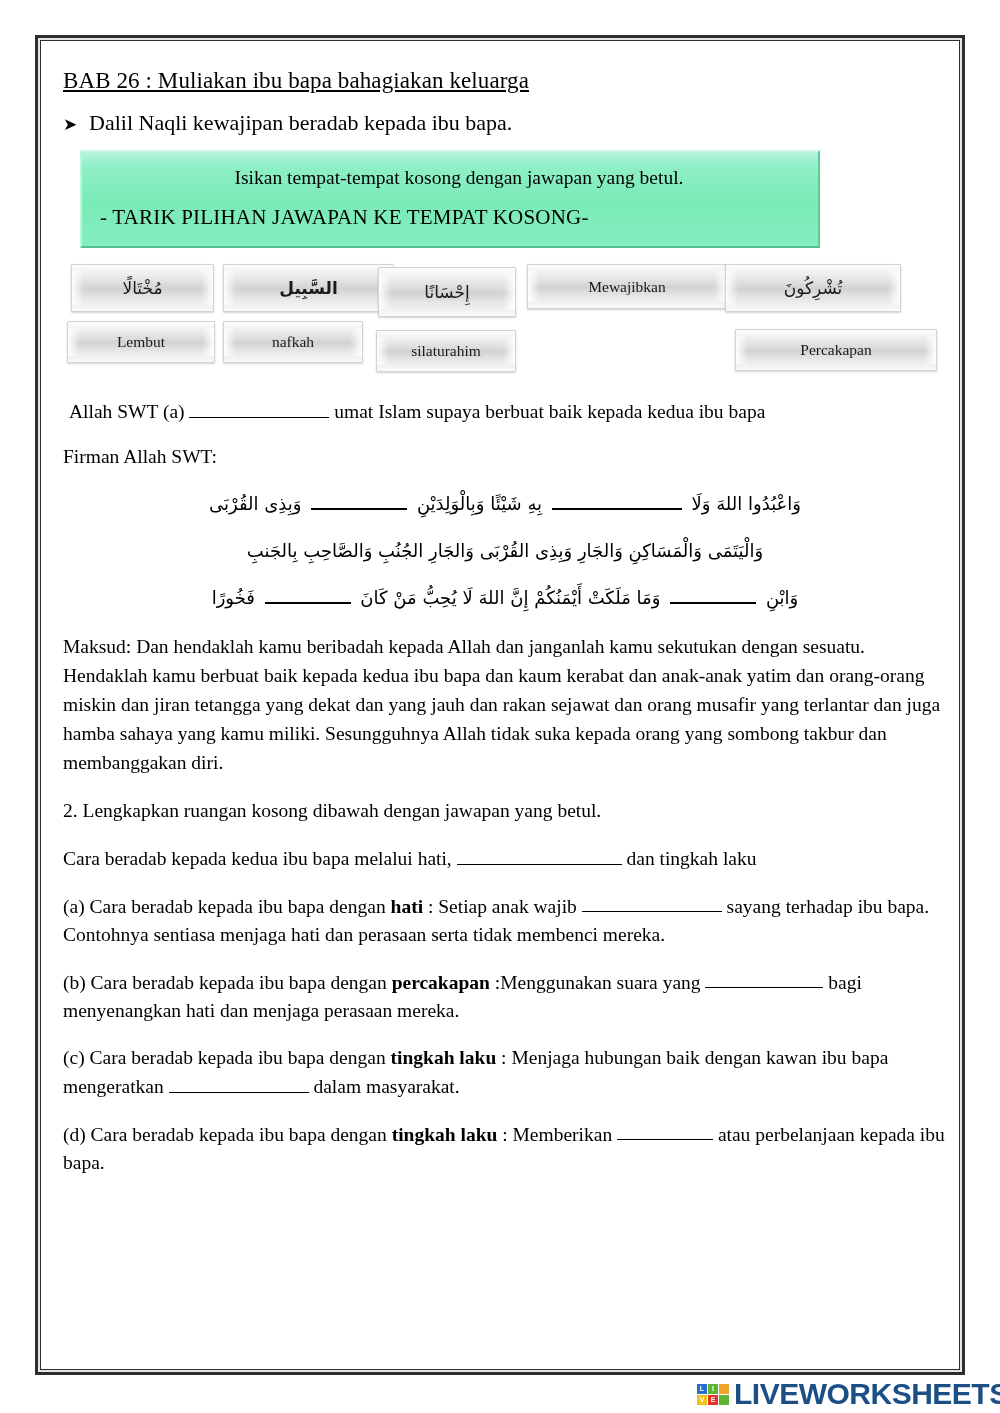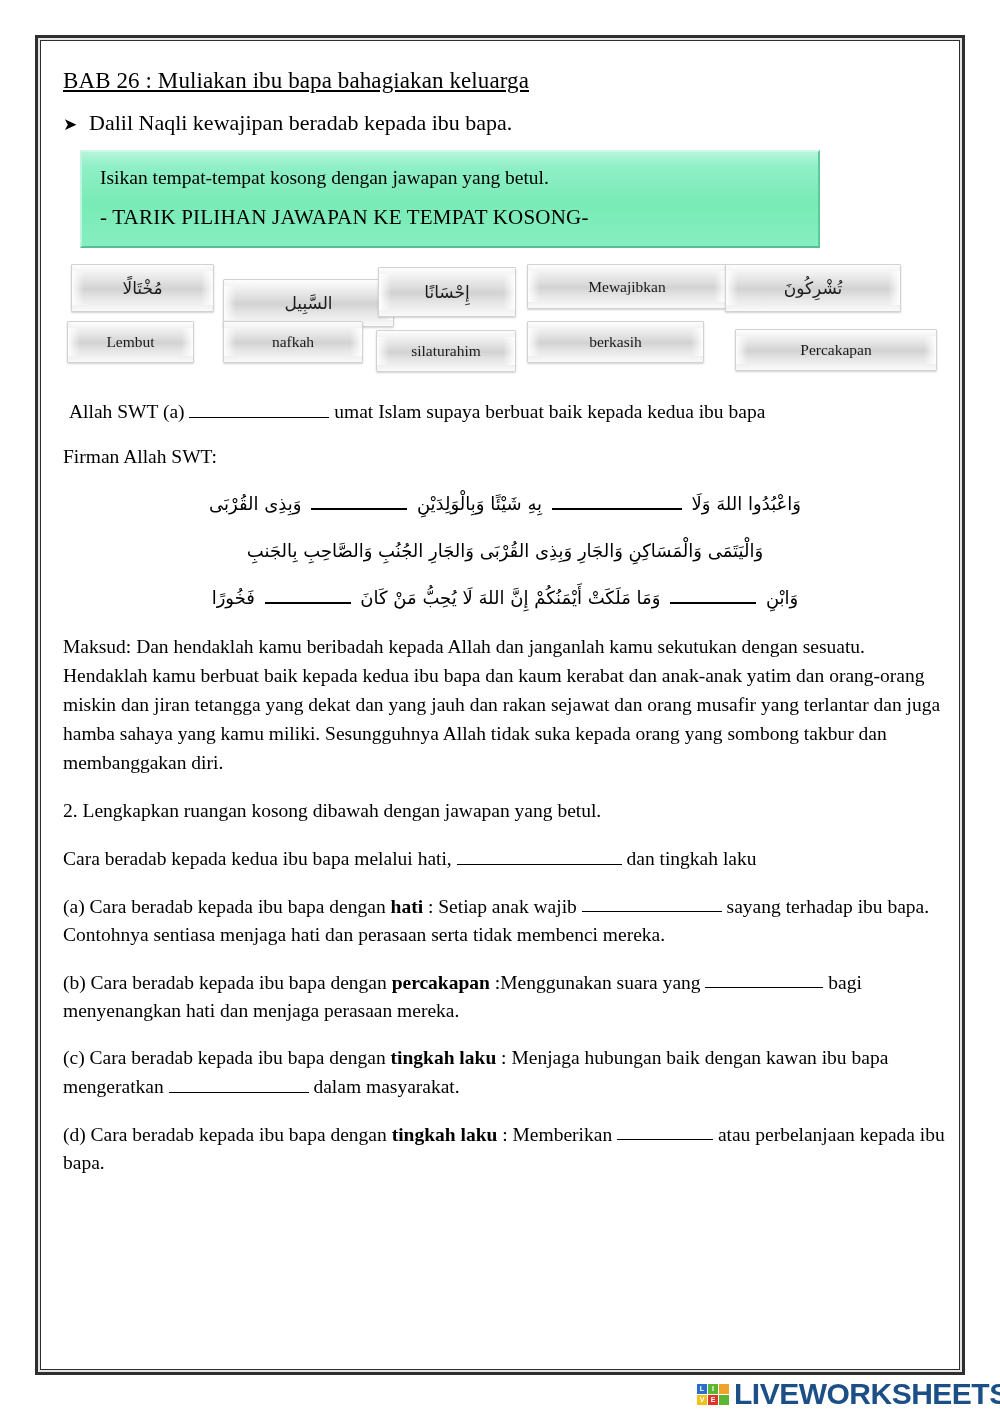--- a/index.html
+++ b/index.html
@@ -79,20 +79,21 @@
       linear-gradient(180deg, #b6f5dc 0%, #8fefc6 16%, #79ebb6 55%, #86eec0 100%);
     border-top: 2px solid #cdf8e7;
     border-left: 2px solid #bdf6e0;
     border-right: 2px solid #5fc99b;
     border-bottom: 2px solid #52c090;
   }
   .callout-line1 {
     font-size: 19.5px;
     line-height: 1.35;
     margin-bottom: 13px;
+    text-align: center;
   }
   .callout-line2 {
     font-size: 21px;
     line-height: 1.25;
     letter-spacing: 0.2px;
   }
 
   
   .tiles-area {
     position: relative;
@@ -252,44 +253,41 @@
 
       <div class="callout">
         <div class="callout-line1">Isikan tempat-tempat kosong dengan jawapan yang betul.</div>
         <div class="callout-line2">- TARIK PILIHAN JAWAPAN KE TEMPAT KOSONG-</div>
       </div>
 
       <div class="tiles-area">
         <div class="tile arabic" style="left:8px;  top:0px;  width:143px; height:48px;">
           <span class="tile-label">مُخْتَالًا</span>
         </div>
-        <div class="tile arabic" style="left:160px; top:15px;  width:171px; height:48px;">
+        <div class="tile arabic" style="left:160px; top:0px;  width:171px; height:48px;font-weight:bold;">
           <span class="tile-label">السَّبِيل</span>
         </div>
         <div class="tile arabic" style="left:315px; top:3px;  width:138px; height:50px;">
           <span class="tile-label">إِحْسَانًا</span>
         </div>
         <div class="tile" style="left:464px; top:0px;  width:200px; height:45px;">
           <span class="tile-label">Mewajibkan</span>
         </div>
         <div class="tile arabic" style="left:662px; top:0px;  width:176px; height:48px;">
           <span class="tile-label">تُشْرِكُونَ</span>
         </div>
 
-        <div class="tile" style="left:4px;   top:57px; width:127px; height:42px;">
+        <div class="tile" style="left:4px;   top:57px; width:148px; height:42px;">
           <span class="tile-label">Lembut</span>
         </div>
         <div class="tile" style="left:160px; top:57px; width:140px; height:42px;">
           <span class="tile-label">nafkah</span>
         </div>
         <div class="tile" style="left:313px; top:66px; width:140px; height:42px;">
           <span class="tile-label">silaturahim</span>
-        </div>
-        <div class="tile" style="left:464px; top:57px; width:177px; height:42px;">
-          <span class="tile-label">berkasih</span>
         </div>
         <div class="tile" style="left:672px; top:65px; width:202px; height:42px;">
           <span class="tile-label">Percakapan</span>
         </div>
       </div>
 
 
       <div class="para indent">
         <span>Allah SWT (a)</span>
         <span class="blank b-lg"></span>

